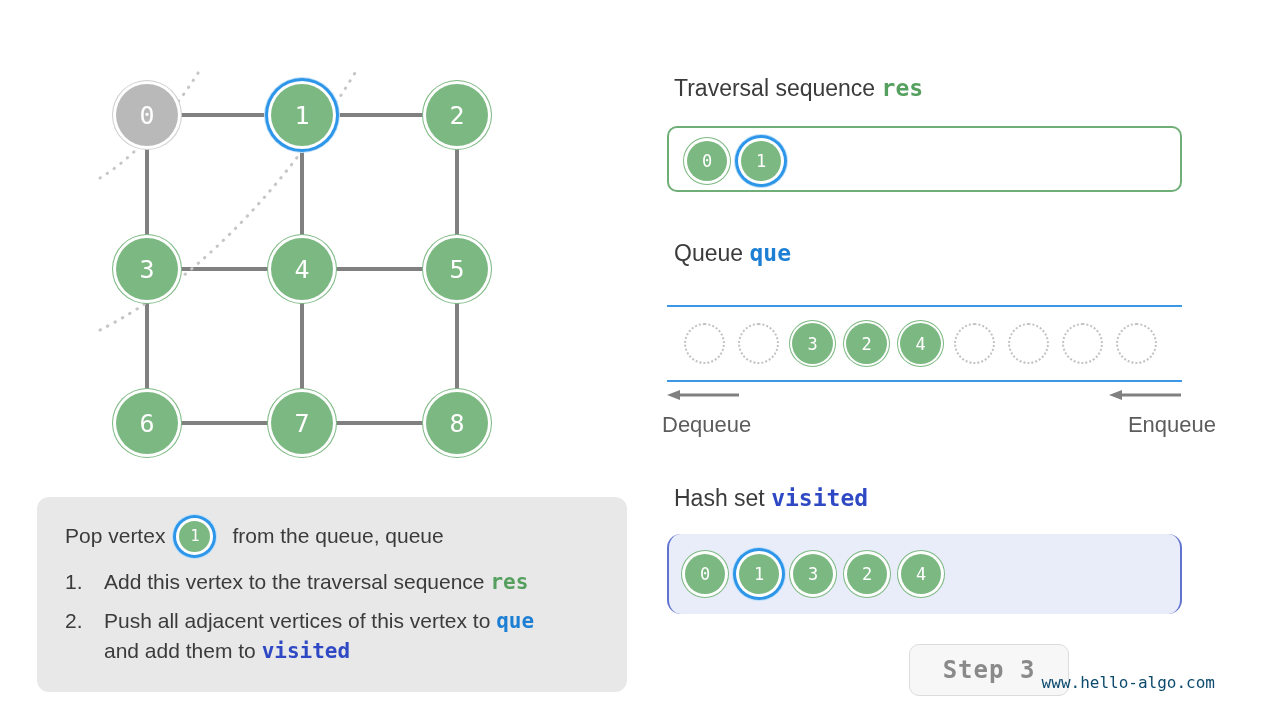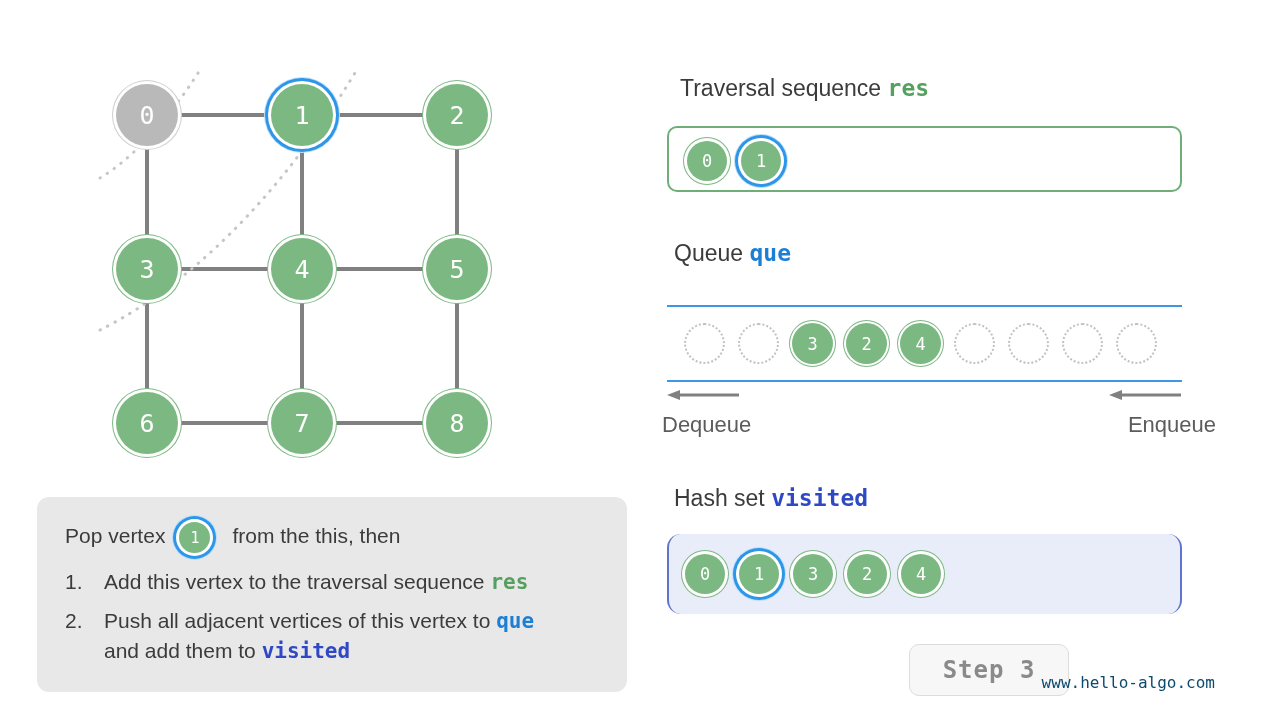--- a/index.html
+++ b/index.html
@@ -37,21 +37,21 @@
 
   
   #explain-box {
     position: absolute; left: 37px; top: 497px;
     width: 590px; padding: 22px 28px 26px 28px;
     background: #e8e8e8; border-radius: 12px;
     color: #333333;
   }
   #explain-head {
     font-size: 21px; line-height: 34px; color: #3b3b3b;
-    display: flex; align-items: flex-end; white-space: nowrap;
+    display: flex; align-items: center; white-space: nowrap;
   }
   #explain-head .inline-node {
     position: relative; display: inline-flex;
     width: 31px; height: 31px; font-size: 15px;
     margin: 0 22px 0 14px; flex: none;
   }
   #explain-list { margin-top: 14px; list-style: none; }
   #explain-list li {
     display: flex; font-size: 21px; line-height: 29px;
     color: #3b3b3b; margin-top: 9px;
@@ -63,21 +63,21 @@
   .c-navy  { color: #2f49c4; }
 
   
   #right-col { position: absolute; left: 665px; top: 0; width: 560px; height: 720px; }
   .sec-title {
     font-size: 23px; color: #3b3b3b; font-family: "Liberation Sans", sans-serif;
   }
   .sec-title .mono { font-size: 23px; }
 
   
-  #res-title { position: absolute; left: 9px; top: 75px; margin-left: 6px; }
+  #res-title { position: absolute; left: 9px; top: 75px; }
   #res-box {
     position: absolute; left: 2px; top: 126px;
     width: 515px; height: 66px;
     border: 2px solid #6fae77; border-radius: 10px;
   }
   #res-items { position: absolute; left: 18px; top: 0; height: 66px; display: flex; align-items: center; gap: 14px; }
   .rnode { position: relative; width: 40px; height: 40px; font-size: 17px; }
 
   
   #que-title { position: absolute; left: 9px; top: 240px; }
@@ -188,21 +188,21 @@
         </div>
       </div>
   </div>
 
   <div id="explain-box">
     <div id="explain-head">
       <span>Pop vertex</span>
       <span class="node active inline-node">
         <span>1</span>
       </span>
-      <span>from the this, then</span>
+      <span>from the queue, queue</span>
     </div>
     <ol id="explain-list">
         <li>
           <span class="num">1.</span>
           <span><span>Add this vertex to the traversal sequence </span><span class="mono c-green">res</span></span>
         </li>
         <li>
           <span class="num">2.</span>
           <span><span>Push all adjacent vertices of this vertex to </span><span class="mono c-blue">que</span><br><span>and add them to </span><span class="mono c-navy">visited</span></span>
         </li>

